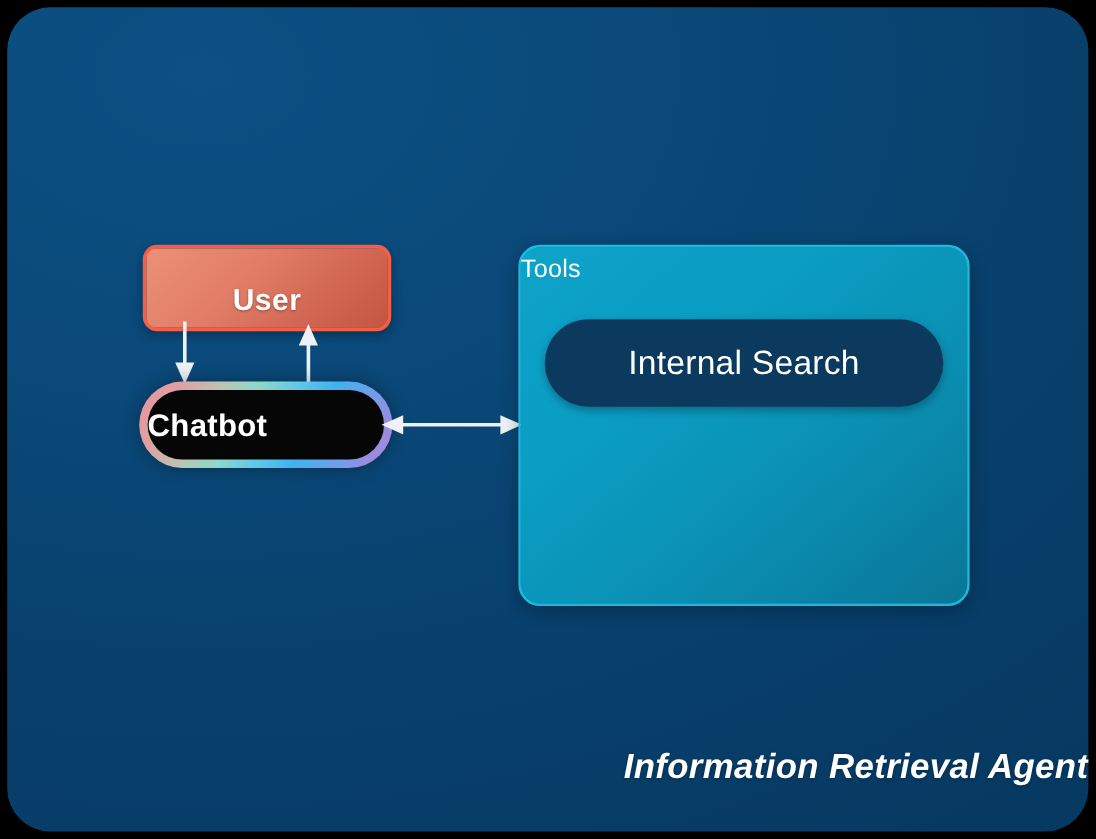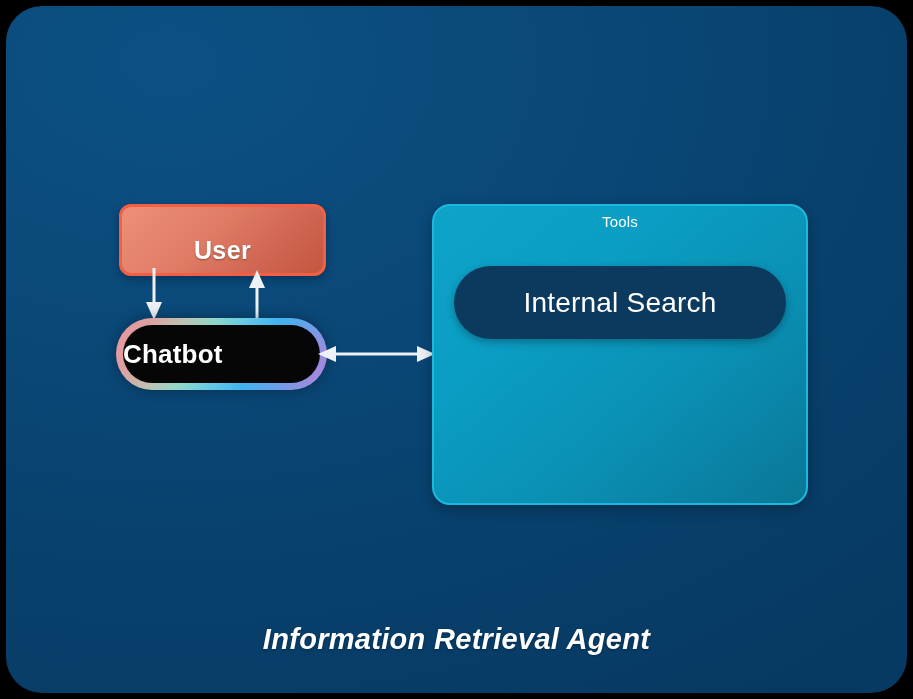--- a/index.html
+++ b/index.html
@@ -120,23 +120,23 @@
         #0a92b6 60%,
         #0a81a3 85%,
         #0a7796 100%);
     box-shadow: 0 4px 14px rgba(0,0,0,0.28);
   }
   #tools-title {
     position: absolute;
     top: 7px;
     left: 0;
     right: 0;
-    text-align: center;
-    color: #ffffff;
-    font-size: 15px;
+    text-align: left;
+    color: #ffffff;
+    font-size: 21px;
     font-weight: normal;
     letter-spacing: 0.2px;
   }
   .tool-pill {
     position: absolute;
     left: 20px;
     width: 332px;
     height: 73px;
     border-radius: 37px;
     background: #0c3a5e;
@@ -153,21 +153,21 @@
     font-weight: normal;
     letter-spacing: 0.2px;
   }
 
   
   #caption {
     position: absolute;
     left: 0;
     right: 0;
     top: 617px;
-    text-align: center;
+    text-align: right;
     color: #ffffff;
     font-size: 29px;
     font-weight: bold;
     font-style: italic;
     letter-spacing: 0.3px;
     text-shadow: 0 1px 3px rgba(0,0,0,0.30);
   }
 </style>
 </head>
 <body>

